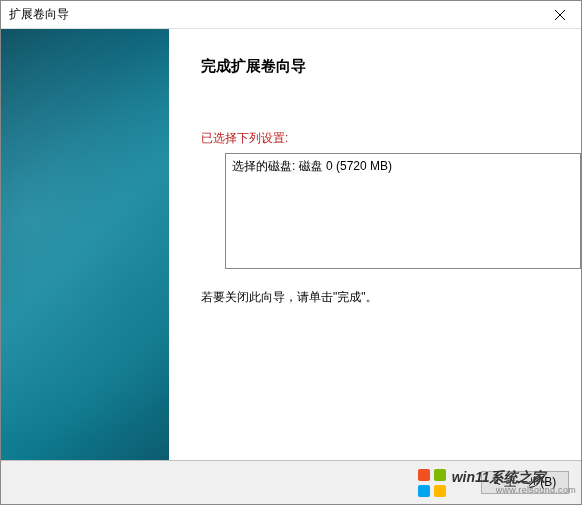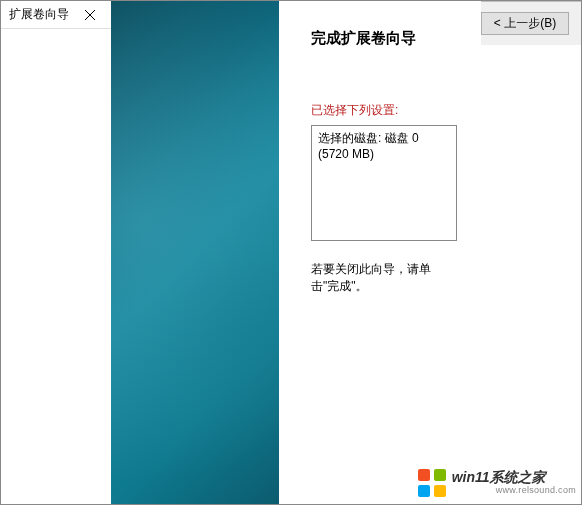--- a/index.html
+++ b/index.html
@@ -15,21 +15,21 @@
       height: 505px;
       overflow: hidden;
       position: relative;
     }
     .window {
       width: 582px;
       height: 505px;
       background: #ffffff;
       border: 1px solid #888;
       display: flex;
-      flex-direction: row;
+      flex-direction: column;
     }
     .titlebar {
       height: 28px;
       background: #ffffff;
       border-bottom: 1px solid #e0e0e0;
       display: flex;
       align-items: center;
       justify-content: space-between;
       padding-left: 8px;
     }
@@ -99,20 +99,21 @@
     }
     .settings-box {
       width: 100%;
       height: 116px;
       border: 1px solid #888;
       padding: 4px 6px;
       font-size: 12px;
       color: #000;
       background: #fff;
       margin-bottom: 20px;
+      margin-left: 24px;
     }
     .instruction {
       font-size: 12px;
       color: #000;
     }
     .button-bar {
       height: 44px;
       border-top: 1px solid #c0c0c0;
       background: #f0f0f0;
       display: flex;

